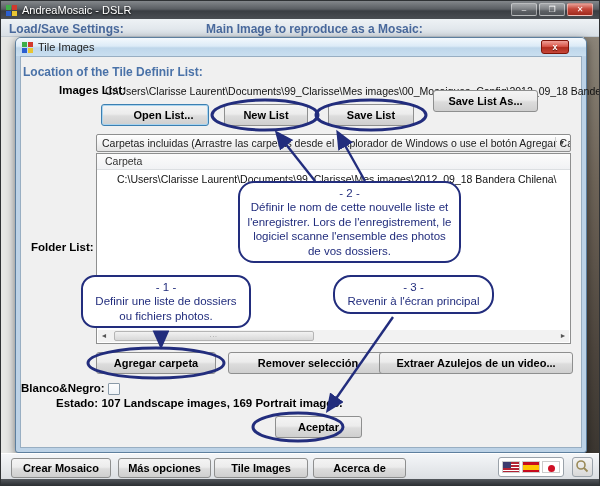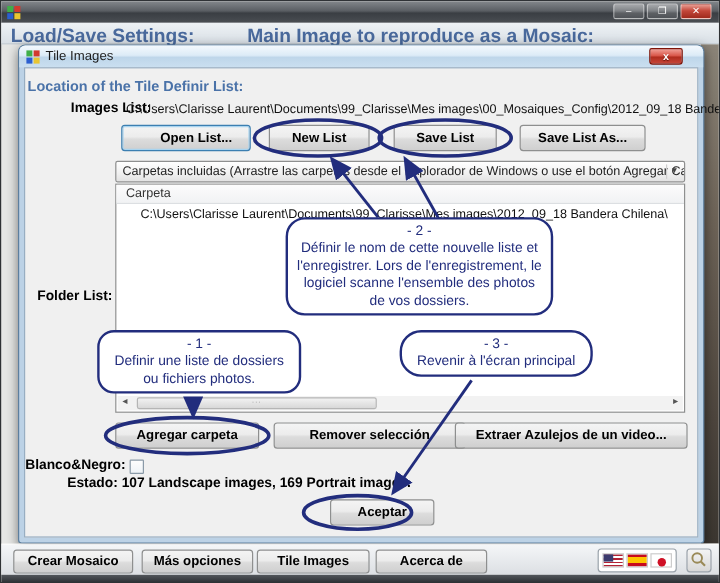--- a/index.html
+++ b/index.html
@@ -25,21 +25,21 @@
     width:26px; height:13px; border:1px solid rgba(255,255,255,.45); border-radius:2px;
     background:linear-gradient(180deg,rgba(255,255,255,.35),rgba(255,255,255,.08));
     color:#fff; font-size:8px; line-height:11px; text-align:center; text-shadow:none;
   }
   .caption-btn.close{ background:linear-gradient(180deg,#e89c92,#c4473a 45%,#a02a1d); }
   .app-strip{
     position:absolute; left:0; top:18px; width:600px; height:18px;
     background:linear-gradient(180deg,#eef2f5,#d9e0e6);
     border-bottom:1px solid #c3ccd4;
   }
-  .strip-heading{ position:absolute; top:3px; font-size:16px; font-weight:bold; color:#49699c; }
+  .strip-heading{ position:absolute; top:3px; font-size:12px; font-weight:bold; color:#49699c; }
   .right-bg-strip{
     position:absolute; right:0; top:36px; width:15px; height:416px;
     background:linear-gradient(180deg,#8c8579 0%,#6e6458 35%,#4e463e 75%,#3c3731 100%);
   }
   
   .dialog{
     position:absolute; left:14px; top:36px; width:572px; height:416px;
     background:#bcd2e6;
     border:1px solid #5d7f9e; border-radius:6px 6px 3px 3px;
     box-shadow:0 3px 10px rgba(0,0,0,.5);
@@ -152,20 +152,21 @@
 </head>
 <body>
 
 <div class="main-titlebar">
   <span class="mosaic-icon">
       <i class="mi-g"></i>
       <i class="mi-r"></i>
       <i class="mi-b"></i>
       <i class="mi-y"></i>
     </span>
+  <span>AndreaMosaic - DSLR</span>
   <span class="caption-buttons">
     <span class="caption-btn">–</span>
     <span class="caption-btn">❐</span>
     <span class="caption-btn close">✕</span>
   </span>
 </div>
 
 <div class="app-strip">
   <span class="strip-heading" style="left:8px">Load/Save Settings:</span>
   <span class="strip-heading" style="left:205px">Main Image to reproduce as a Mosaic:</span>
@@ -186,21 +187,21 @@
   <div class="dialog-client"></div>
 </div>
 
 <div class="section-heading">Location of the Tile Definir List:</div>
 <div class="images-list-label lbl-bold">Images List:</div>
 <div class="images-list-path">C:\Users\Clarisse Laurent\Documents\99_Clarisse\Mes images\00_Mosaiques_Config\2012_09_18 Bandera Chilena.amn</div>
 
 <div class="btn default" style="left:100px;top:103px;width:108px">Open List...</div>
 <div class="btn" style="left:223px;top:103px;width:84px">New List</div>
 <div class="btn" style="left:327px;top:103px;width:86px">Save List</div>
-<div class="btn" style="left:432px;top:103px;width:105px">Save List As...</div>
+<div class="btn" style="left:432px;top:89px;width:105px">Save List As...</div>
 
 <div class="dropdown">
   <span>Carpetas incluidas (Arrastre las carpetas desde el Explorador de Windows o use el botón Agregar Carpeta)</span>
   <span class="dropdown-arrow">▼</span>
 </div>
 
 <div class="folder-list">
   <div class="list-header">Carpeta</div>
   <div class="list-row">C:\Users\Clarisse Laurent\Documents\99_Clarisse\Mes images\2012_09_18 Bandera Chilena\</div>
   <div class="hscroll">

